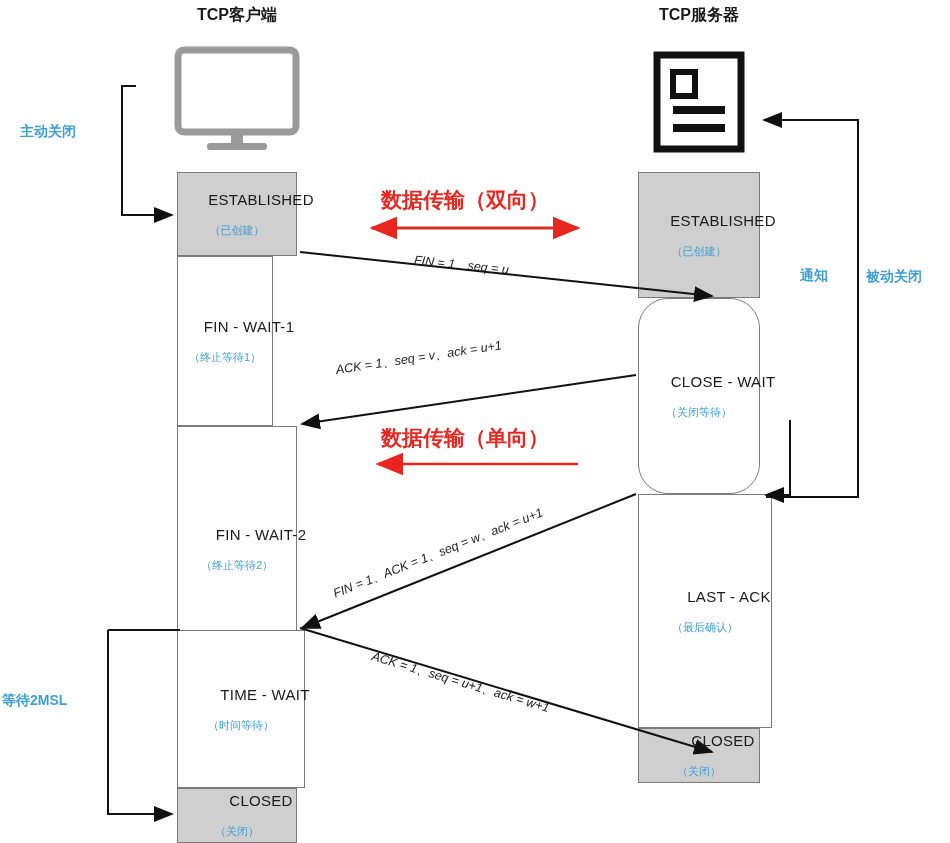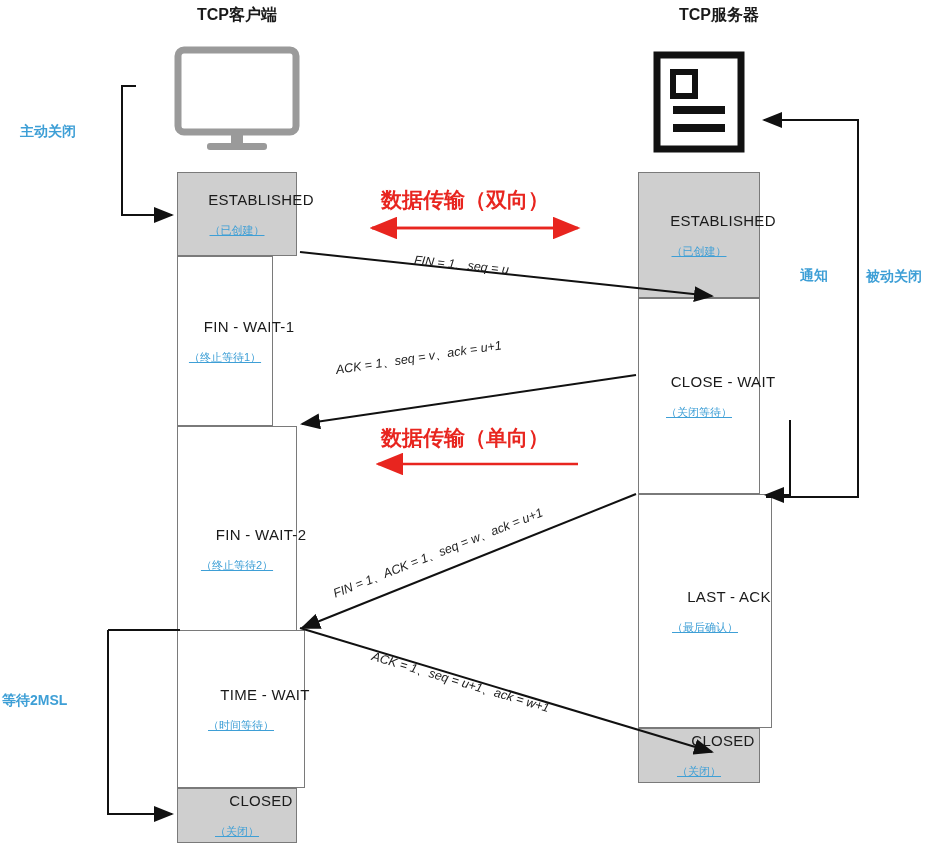--- a/index.html
+++ b/index.html
@@ -44,21 +44,20 @@
     color: #1a1a1a;
     letter-spacing: 0.3px;
     white-space: nowrap;
     margin-left: 48px;
   }
   .state-sub {
     font-size: 11px;
     color: #3e9fd6;
     margin-top: 15px;
     white-space: nowrap;
-    text-decoration: underline;
   }
   .side-label {
     position: absolute;
     font-size: 14px;
     color: #3e9fd6;
     font-weight: bold;
     white-space: nowrap;
   }
   .red-label {
     position: absolute;
@@ -83,21 +82,21 @@
     height: 843px;
     pointer-events: none;
   }
 </style>
 </head>
 <body>
 
 <div id="canvas">
 
   <div class="title" style="left:162px; top:5px; width:150px;">TCP客户端</div>
-  <div class="title" style="left:644px; top:5px; width:150px;text-align:center;">TCP服务器</div>
+  <div class="title" style="left:624px; top:5px; width:150px;text-align:center;">TCP服务器</div>
 
   <svg class="overlay">
 
     <g>
       <rect x="178" y="50" width="118" height="82" rx="6" ry="6" fill="none" stroke="#9a9a9a" stroke-width="7"></rect>
       <rect x="231" y="132" width="12" height="14" fill="#9a9a9a"></rect>
       <rect x="207" y="143" width="60" height="7" rx="3" fill="#9a9a9a"></rect>
     </g>
 
     <g>
@@ -126,21 +125,21 @@
   </div>
   <div class="state-box shaded" style="left:177px; top:788px; width:120px; height:55px;">
     <div class="state-name">CLOSED</div>
     <div class="state-sub">（关闭）</div>
   </div>
 
   <div class="state-box shaded" style="left:638px; top:172px; width:122px; height:126px;">
     <div class="state-name">ESTABLISHED</div>
     <div class="state-sub">（已创建）</div>
   </div>
-  <div class="state-box" style="left:638px; top:298px; width:122px; height:196px;">
+  <div class="state-box" style="left:638px; top:298px; width:122px; height:196px;border-radius:30px;">
     <div class="state-name">CLOSE - WAIT</div>
     <div class="state-sub">（关闭等待）</div>
   </div>
   <div class="state-box" style="left:638px; top:494px; width:134px; height:234px;">
     <div class="state-name">LAST - ACK</div>
     <div class="state-sub">（最后确认）</div>
   </div>
   <div class="state-box shaded" style="left:638px; top:728px; width:122px; height:55px;">
     <div class="state-name">CLOSED</div>
     <div class="state-sub">（关闭）</div>

